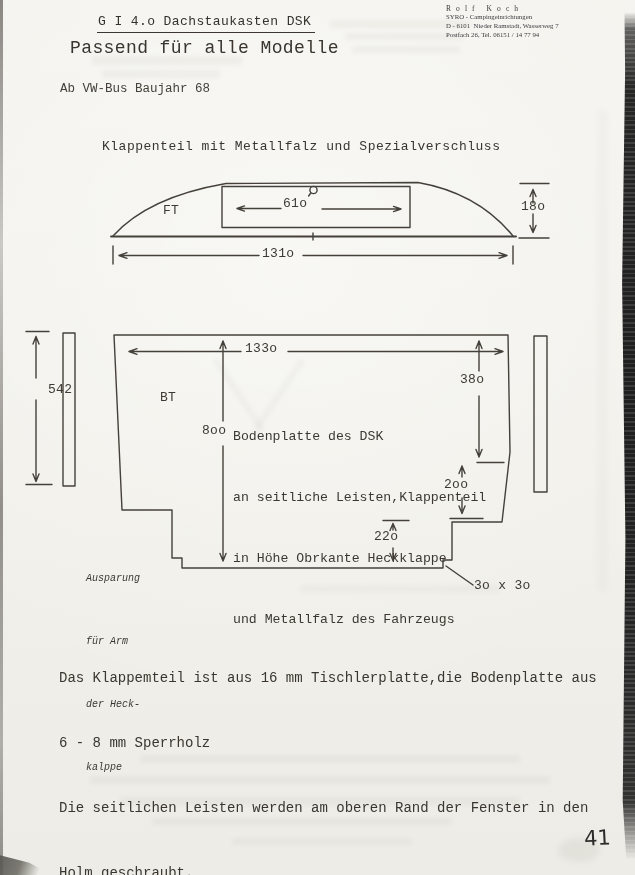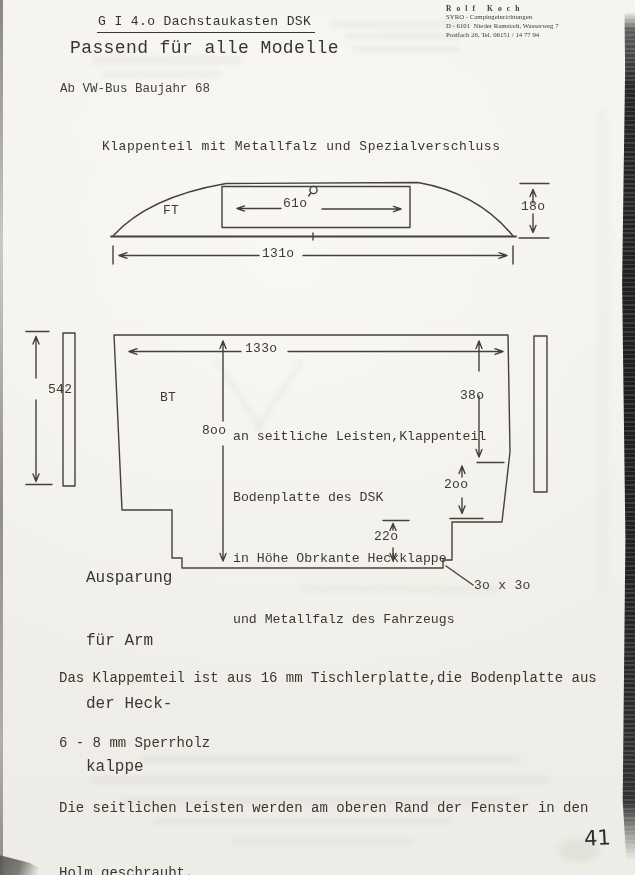--- a/index.html
+++ b/index.html
@@ -27,25 +27,25 @@
     background:linear-gradient(180deg, rgba(50,45,40,.55), rgba(75,70,62,.25) 28%, rgba(50,45,40,.5) 58%, rgba(62,57,50,.35) 85%, rgba(50,45,40,.5));}
   .curl{position:absolute;left:-2px;top:846px;width:54px;height:29px;z-index:6;opacity:.9;
     background:linear-gradient(110deg,#514f4b,#6f6d66 45%,rgba(160,157,150,0) 78%);
     clip-path:polygon(0 30%,58% 58%,100% 100%,0 100%);}
   .title{position:absolute;left:57px;top:14px;font-size:13px;letter-spacing:.4px;z-index:4;
     border-bottom:1.4px solid #3c3831;padding:0 4px 3px 1px;color:#35312b;margin-left:40px;}
   .subtitle{position:absolute;left:70px;top:38px;font-size:18px;letter-spacing:.4px;z-index:4;color:#3a362f;}
   .modelnote{position:absolute;left:60px;top:82px;font-size:12.5px;z-index:4;color:#45413a;}
   .supplier{position:absolute;left:446px;top:4px;z-index:4;color:#3b3b40;
     font-family:"Liberation Serif","DejaVu Serif",serif;}
-  .supplier .sname{font-size:7.5px;font-weight:bold;letter-spacing:1.6px;white-space:pre;}
+  .supplier .sname{font-size:7.5px;font-weight:normal;letter-spacing:1.6px;white-space:pre;}
   .supplier .sline{font-size:6.8px;line-height:8.8px;white-space:pre;}
   .caption{position:absolute;left:102px;top:139px;font-size:13px;letter-spacing:.5px;z-index:4;color:#3a362f;}
   .note{left:233px;top:386px;font-size:13.2px;line-height:20.4px;}
-  .cutout{left:86px;top:526px;font-size:16px;line-height:21px;}
+  .cutout{left:86px;top:526px;font-size:10px;line-height:21px;font-style:italic;}
   .materials{left:59px;top:625px;font-size:14px;line-height:21.6px;color:#3a362f;}
   .pagenum{position:absolute;left:584px;top:826px;font-size:21px;z-index:5;color:#2d2c2a;
     font-family:"DejaVu Sans","Liberation Sans",sans-serif;transform:rotate(-3deg);}
   .ghostnum{position:absolute;left:558px;top:838px;width:42px;height:24px;background:#9a948a;
     opacity:.12;filter:blur(3px);border-radius:50%;z-index:2;}
 </style>
 </head>
 <body>
 
 <div class="page">
@@ -108,28 +108,28 @@
   </svg>
 
   <div class="lbl" style="left:163px;top:204px;">FT</div>
   <div class="lbl" style="left:283px;top:197px;">61o</div>
   <div class="lbl" style="left:521px;top:200px;">18o</div>
   <div class="lbl" style="left:262px;top:247px;text-align:right;">131o</div>
   <div class="lbl" style="left:245px;top:342px;">133o</div>
   <div class="lbl" style="left:160px;top:391px;">BT</div>
   <div class="lbl" style="left:48px;top:383px;">542</div>
   <div class="lbl" style="left:202px;top:424px;">8oo</div>
-  <div class="lbl" style="left:460px;top:373px;margin-top:16px;">38o</div>
+  <div class="lbl" style="left:460px;top:373px;">38o</div>
   <div class="lbl" style="left:444px;top:478px;">2oo</div>
   <div class="lbl" style="left:374px;top:530px;">22o</div>
   <div class="lbl" style="left:474px;top:579px;">3o x 3o</div>
 
   <div class="blk note">
+    <div>Bodenplatte des DSK</div>
     <div>an seitliche Leisten,Klappenteil</div>
-    <div>Bodenplatte des DSK</div>
     <div>in Höhe Obrkante Heckklappe</div>
     <div>und Metallfalz des Fahrzeugs</div>
   </div>
 
   <div class="blk cutout">
     <div>Ausparung</div>
     <div>für Arm</div>
     <div>der Heck-</div>
     <div>kalppe</div>
   </div>

